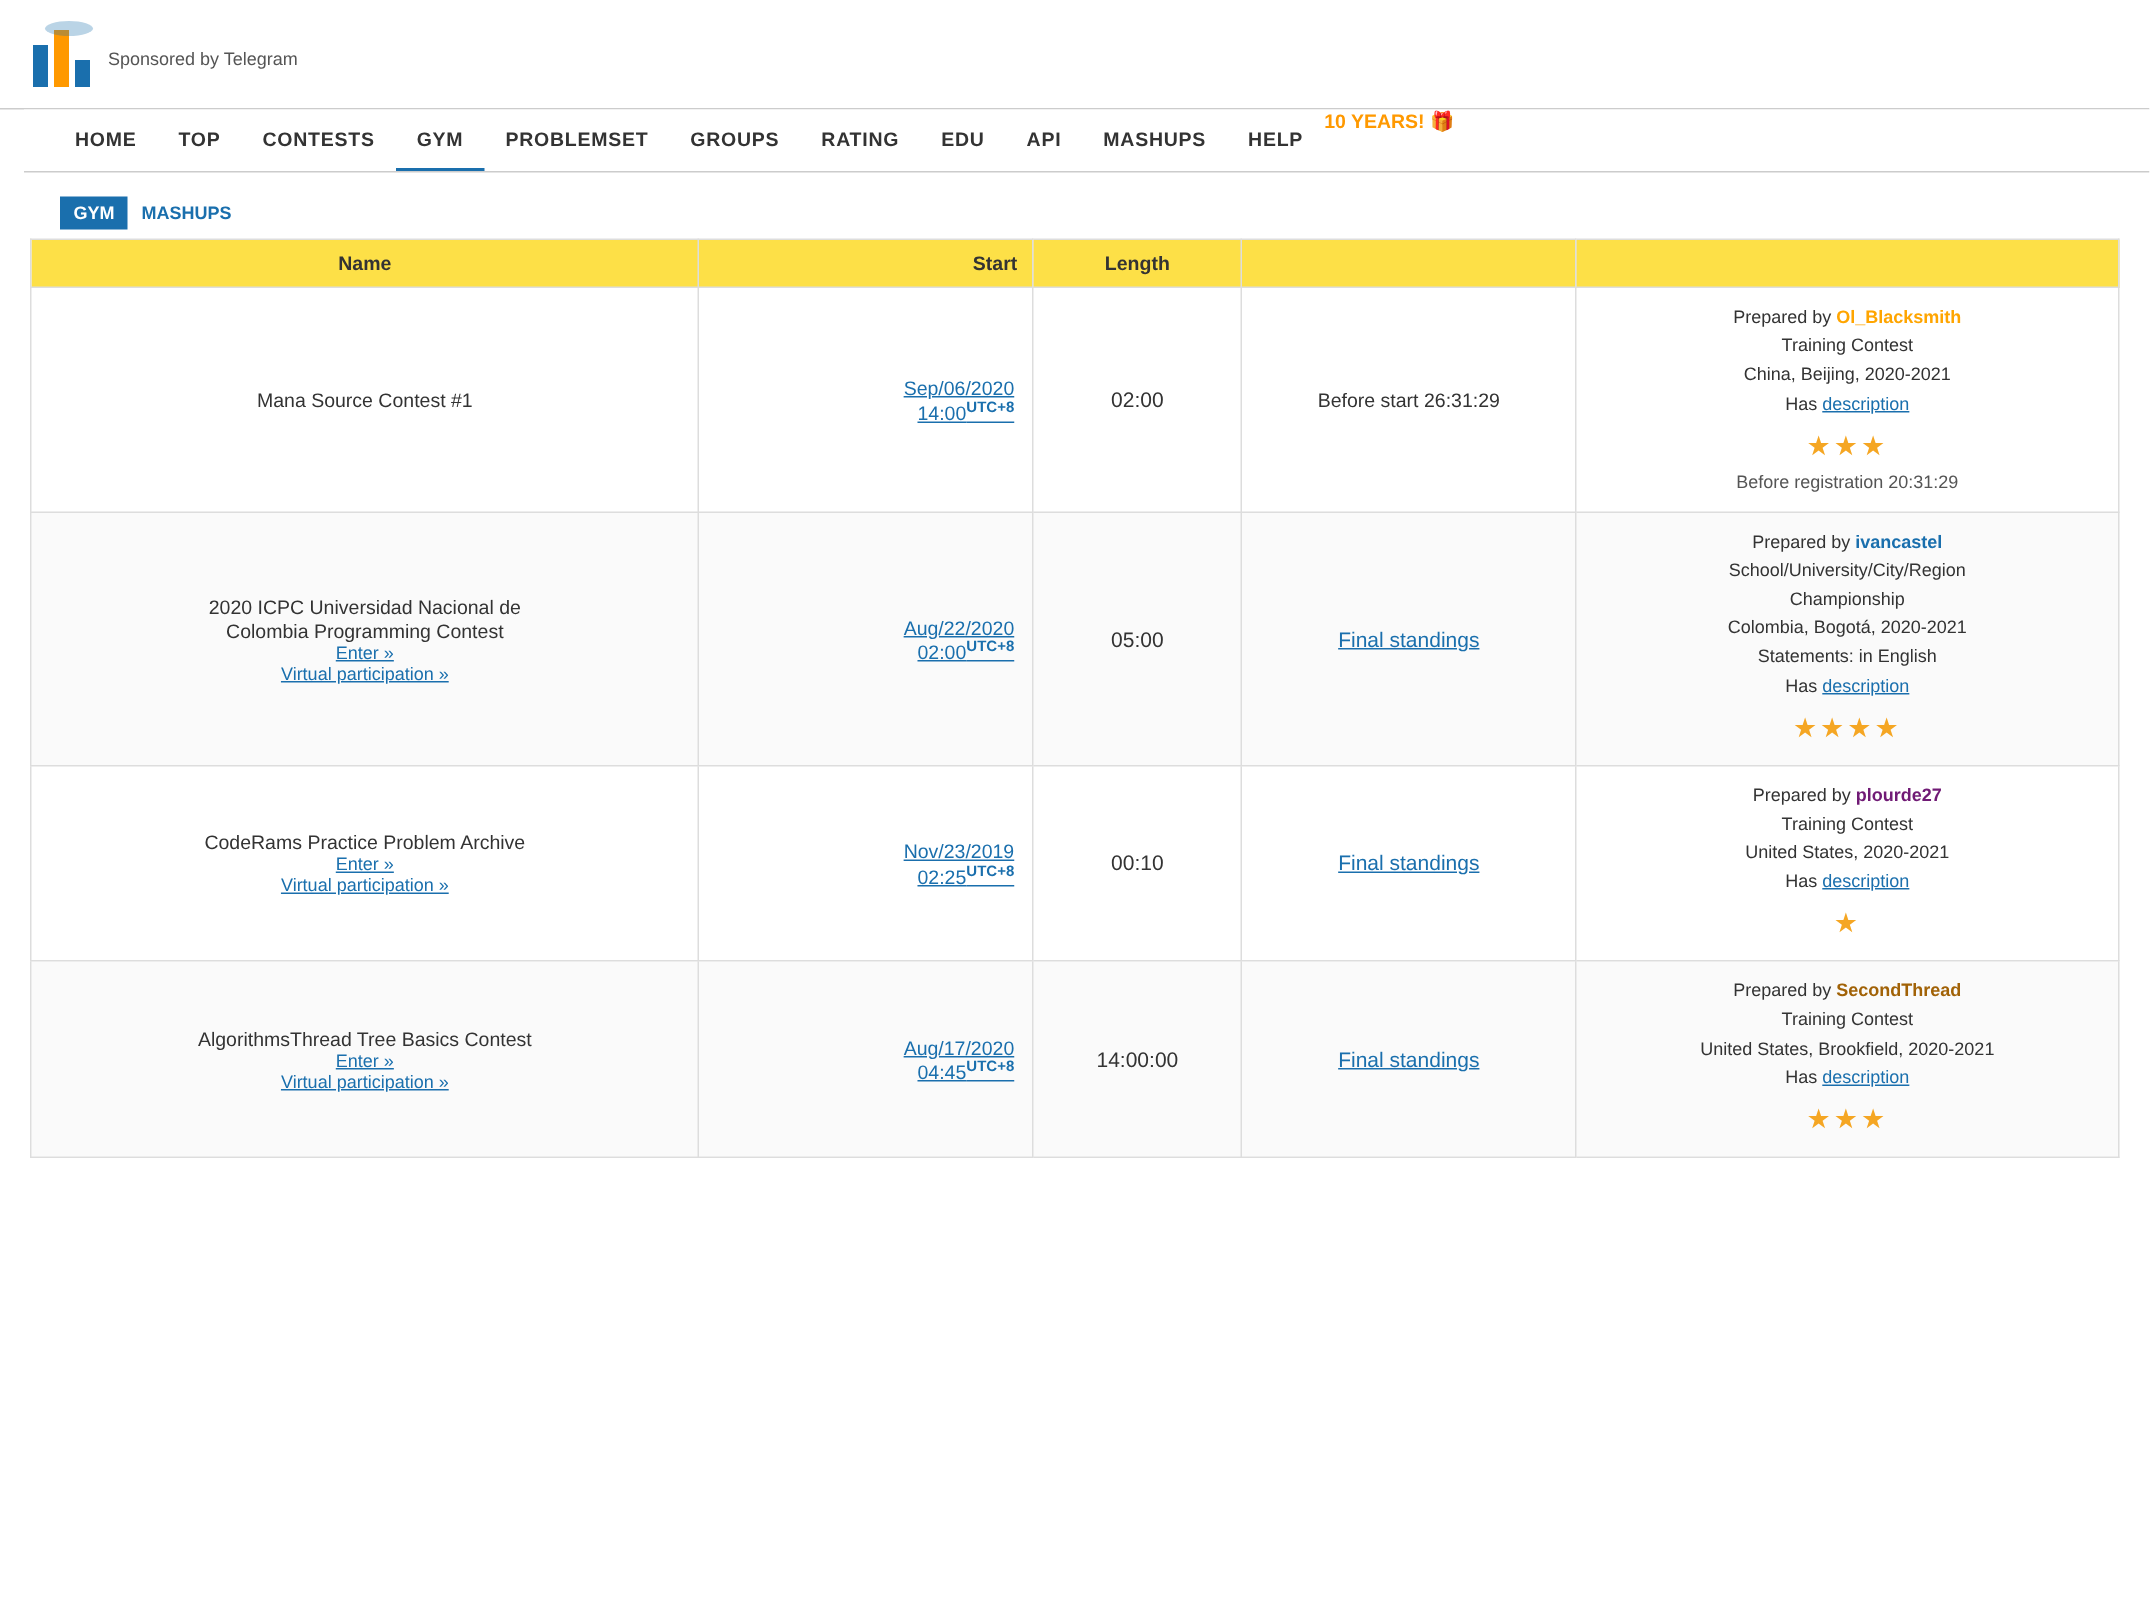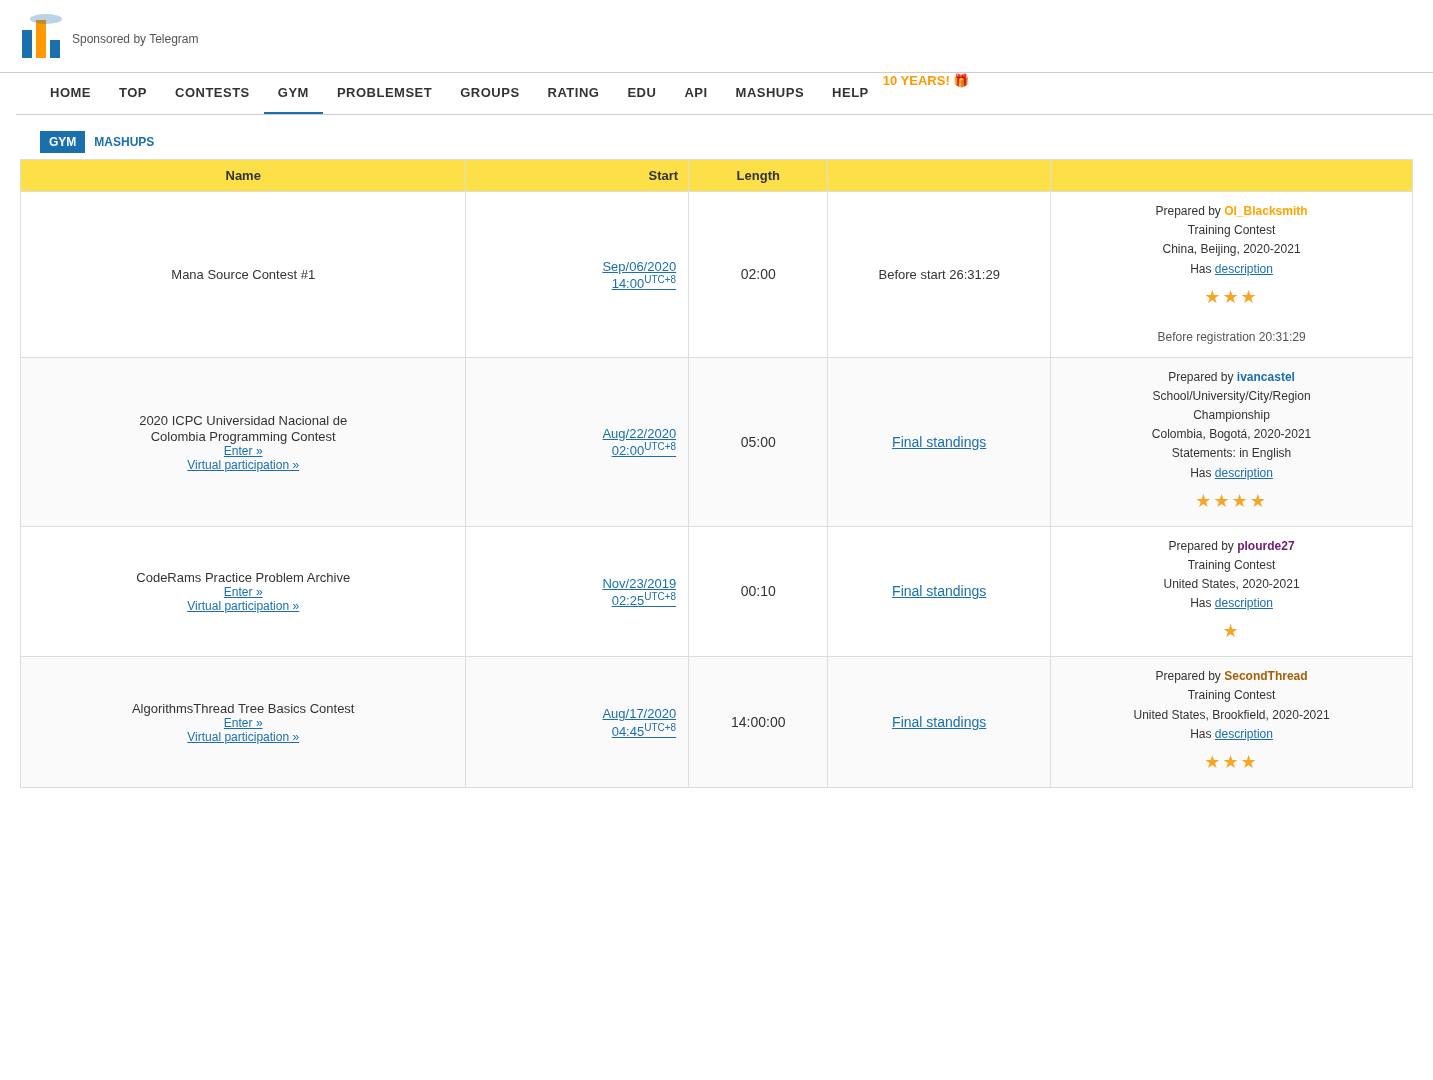--- a/index.html
+++ b/index.html
@@ -36,27 +36,27 @@
     .contests-table td { border: 1px solid #ddd; padding: 10px 12px; vertical-align: middle; }
     .col-name { width: 32%; text-align: center; }
     .col-start { width: 16%; text-align: right; }
     .col-length { width: 10%; text-align: center; }
     .col-status { width: 16%; text-align: center; }
     .col-info { width: 26%; text-align: center; font-size: 12px; }
 
     .link { color: #1a6fad; text-decoration: underline; cursor: pointer; }
 
     .date-link { color: #1a6fad; text-decoration: underline; font-size: 13px; cursor: pointer; }
-    .utc { font-size: 10px; vertical-align: super; }
+    .utc { font-size: 10px; vertical-align: super; font-weight: bold; }
 
     .contest-name { font-size: 13px; }
     .contest-sub { font-size: 12px; color: #1a6fad; text-decoration: underline; cursor: pointer; display: block; }
 
     .before-start { font-size: 13px; }
-    .before-reg { font-size: 12px; color: #555; margin-top: 16px; }
+    .before-reg { font-size: 12px; color: #555; margin-top: 0; }
 
     .stars { color: #f5a623; font-size: 18px; letter-spacing: 2px; margin-top: 4px; }
 
     .info-cell { font-size: 12px; line-height: 1.6; }
     .info-author { color: #1a6fad; font-weight: bold; cursor: pointer; }
     .info-desc-link { color: #1a6fad; text-decoration: underline; cursor: pointer; }
 
     .row-alt { background: #fafafa; }
 
     

